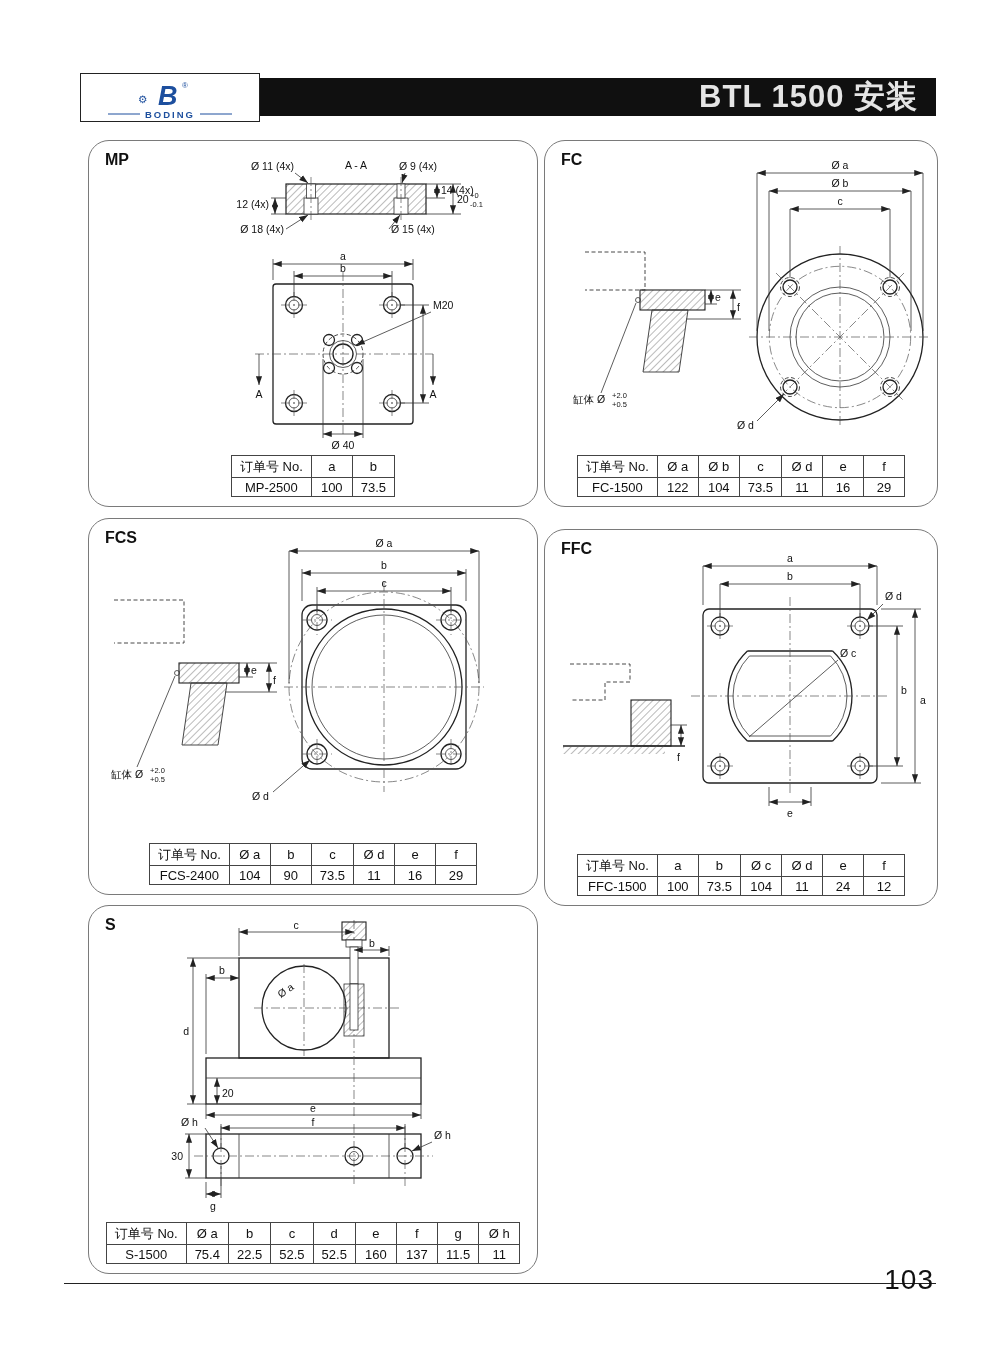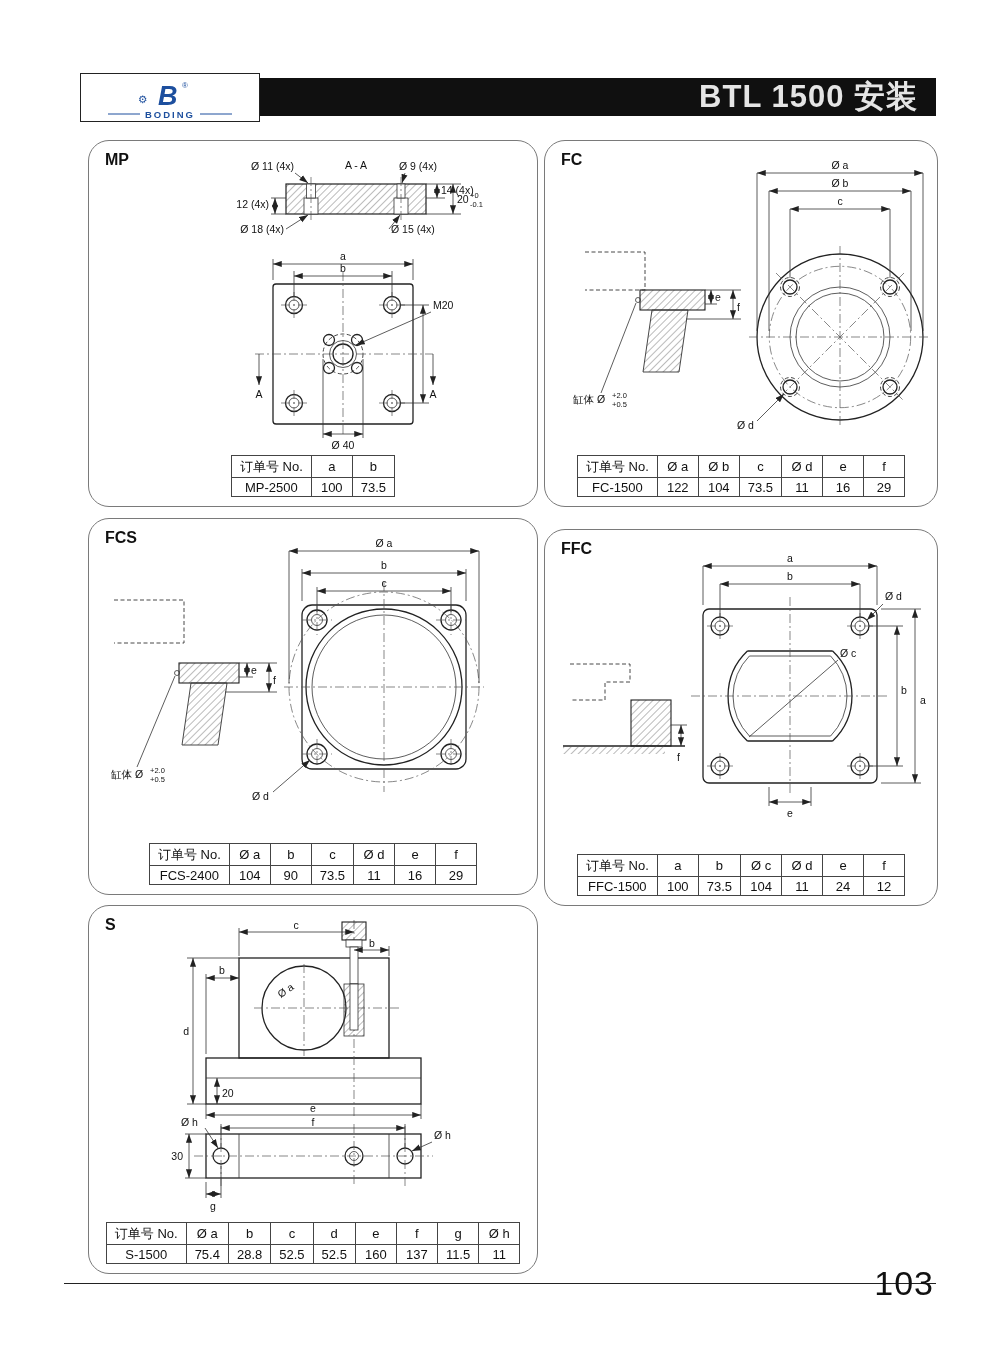--- a/index.html
+++ b/index.html
@@ -17,21 +17,21 @@
   .twrap{position:absolute;left:0;right:0;bottom:9px;display:flex;justify-content:center;}
   table.dims{border-collapse:collapse;font-size:13px;color:#111;}
   .dims td,.dims th{border:1px solid #444;padding:1.5px 8px;text-align:center;
        font-weight:normal;white-space:nowrap;min-width:24px;}
   #p-mp{left:88px;top:140px;width:448px;height:365px;}
   #p-fc{left:544px;top:140px;width:392px;height:365px;text-decoration:underline;}
   #p-fcs{left:88px;top:518px;width:448px;height:375px;}
   #p-ffc{left:544px;top:518px;width:392px;height:375px;margin-top:11px;}
   #p-s{left:88px;top:905px;width:448px;height:367px;}
   .footline{position:absolute;left:64px;right:64px;top:1283px;border-top:1.7px solid #222;}
-  .pagenum{position:absolute;right:66px;top:1264px;font-size:34px;letter-spacing:1px;}
+  .pagenum{position:absolute;right:66px;top:1264px;font-size:28px;letter-spacing:1px;}
   svg .lbl{font-family:"Liberation Sans",sans-serif;font-size:10.5px;fill:#111;}
   svg .lbls{font-family:"Liberation Sans",sans-serif;font-size:7.5px;fill:#111;}
   svg .oln{fill:none;stroke:#222;stroke-width:1.3;}
   svg .thin{fill:none;stroke:#333;stroke-width:0.8;}
   svg .dim{fill:none;stroke:#333;stroke-width:0.8;}
   svg .cl{fill:none;stroke:#555;stroke-width:0.7;stroke-dasharray:9 3 2 3;}
   svg .dash{fill:none;stroke:#333;stroke-width:0.9;stroke-dasharray:4 2.5;}
   svg .wfill{fill:#fff;stroke:#333;stroke-width:0.8;}
   svg .blu{fill:#1d4f9e;}
 </style>
@@ -469,21 +469,21 @@
           <th>c</th>
           <th>d</th>
           <th>e</th>
           <th>f</th>
           <th>g</th>
           <th>Ø h</th>
         </tr>
         <tr>
           <td>S-1500</td>
           <td>75.4</td>
-          <td>28.8</td>
+          <td>22.5</td>
           <td>52.5</td>
           <td>52.5</td>
           <td>160</td>
           <td>137</td>
           <td>11.5</td>
           <td>11</td>
         </tr>
       </tbody>
         </table>
     </div>

